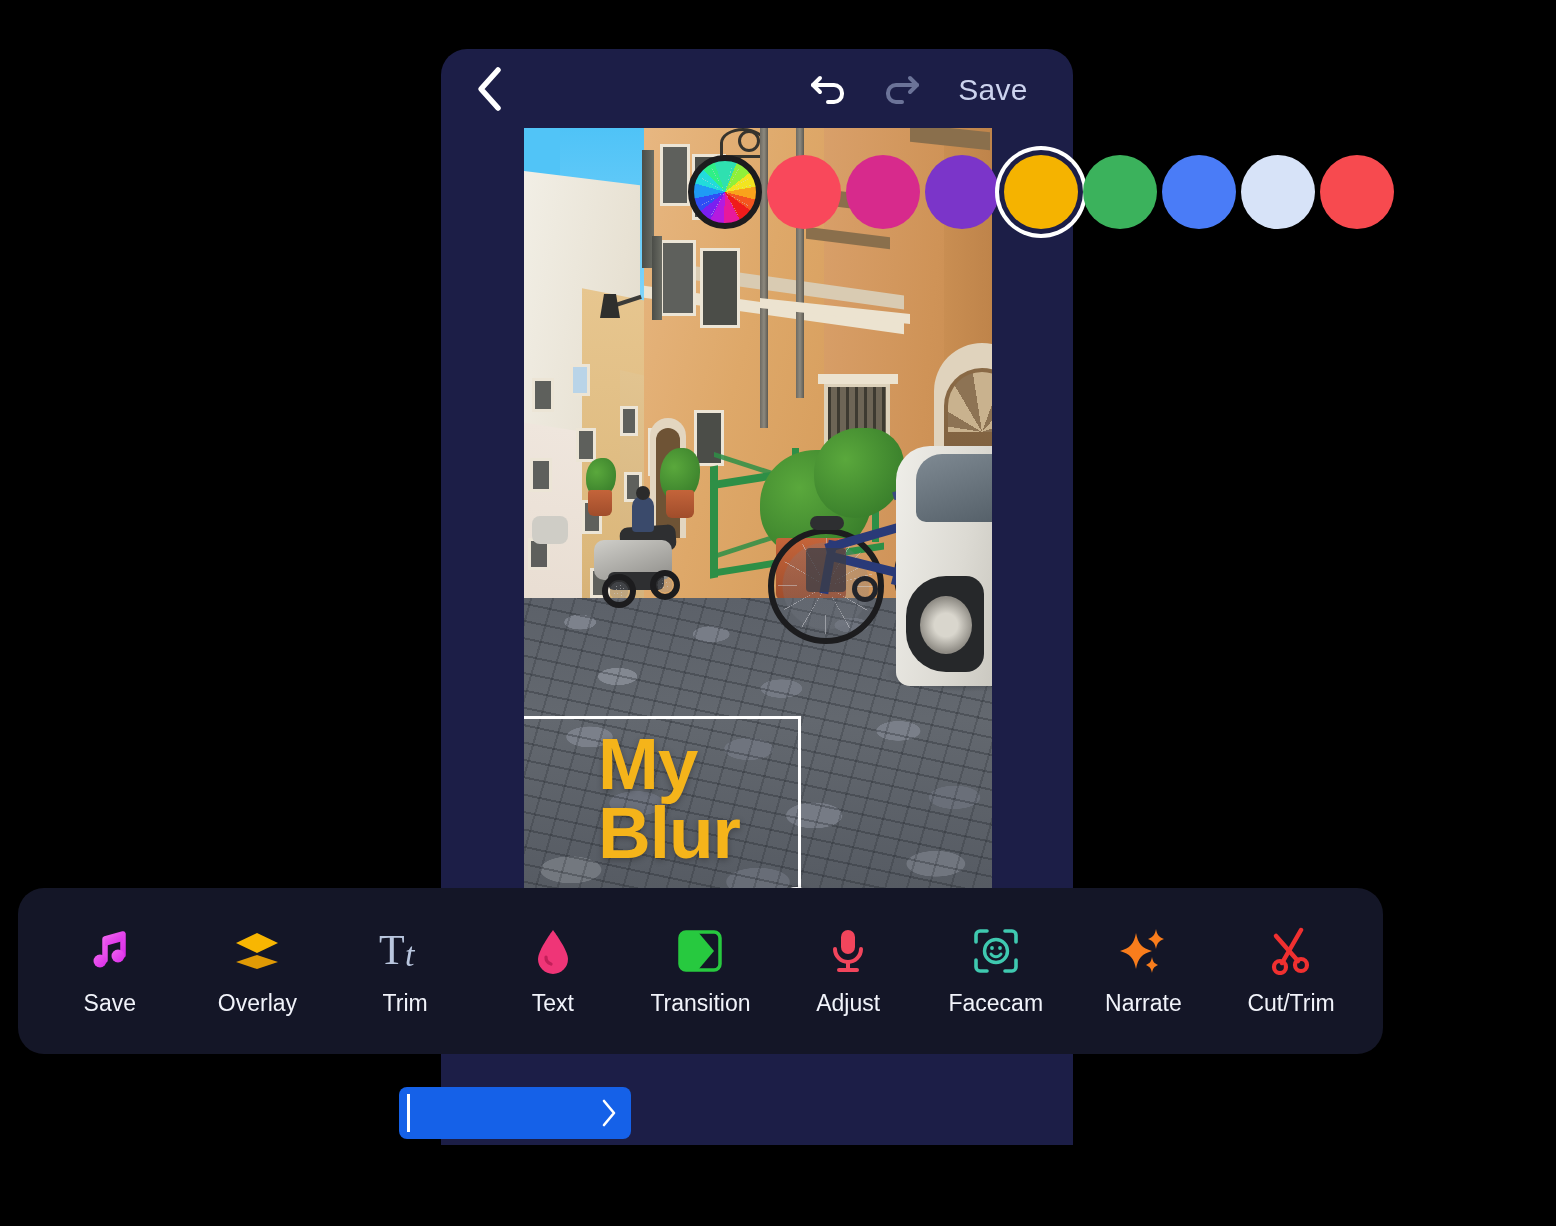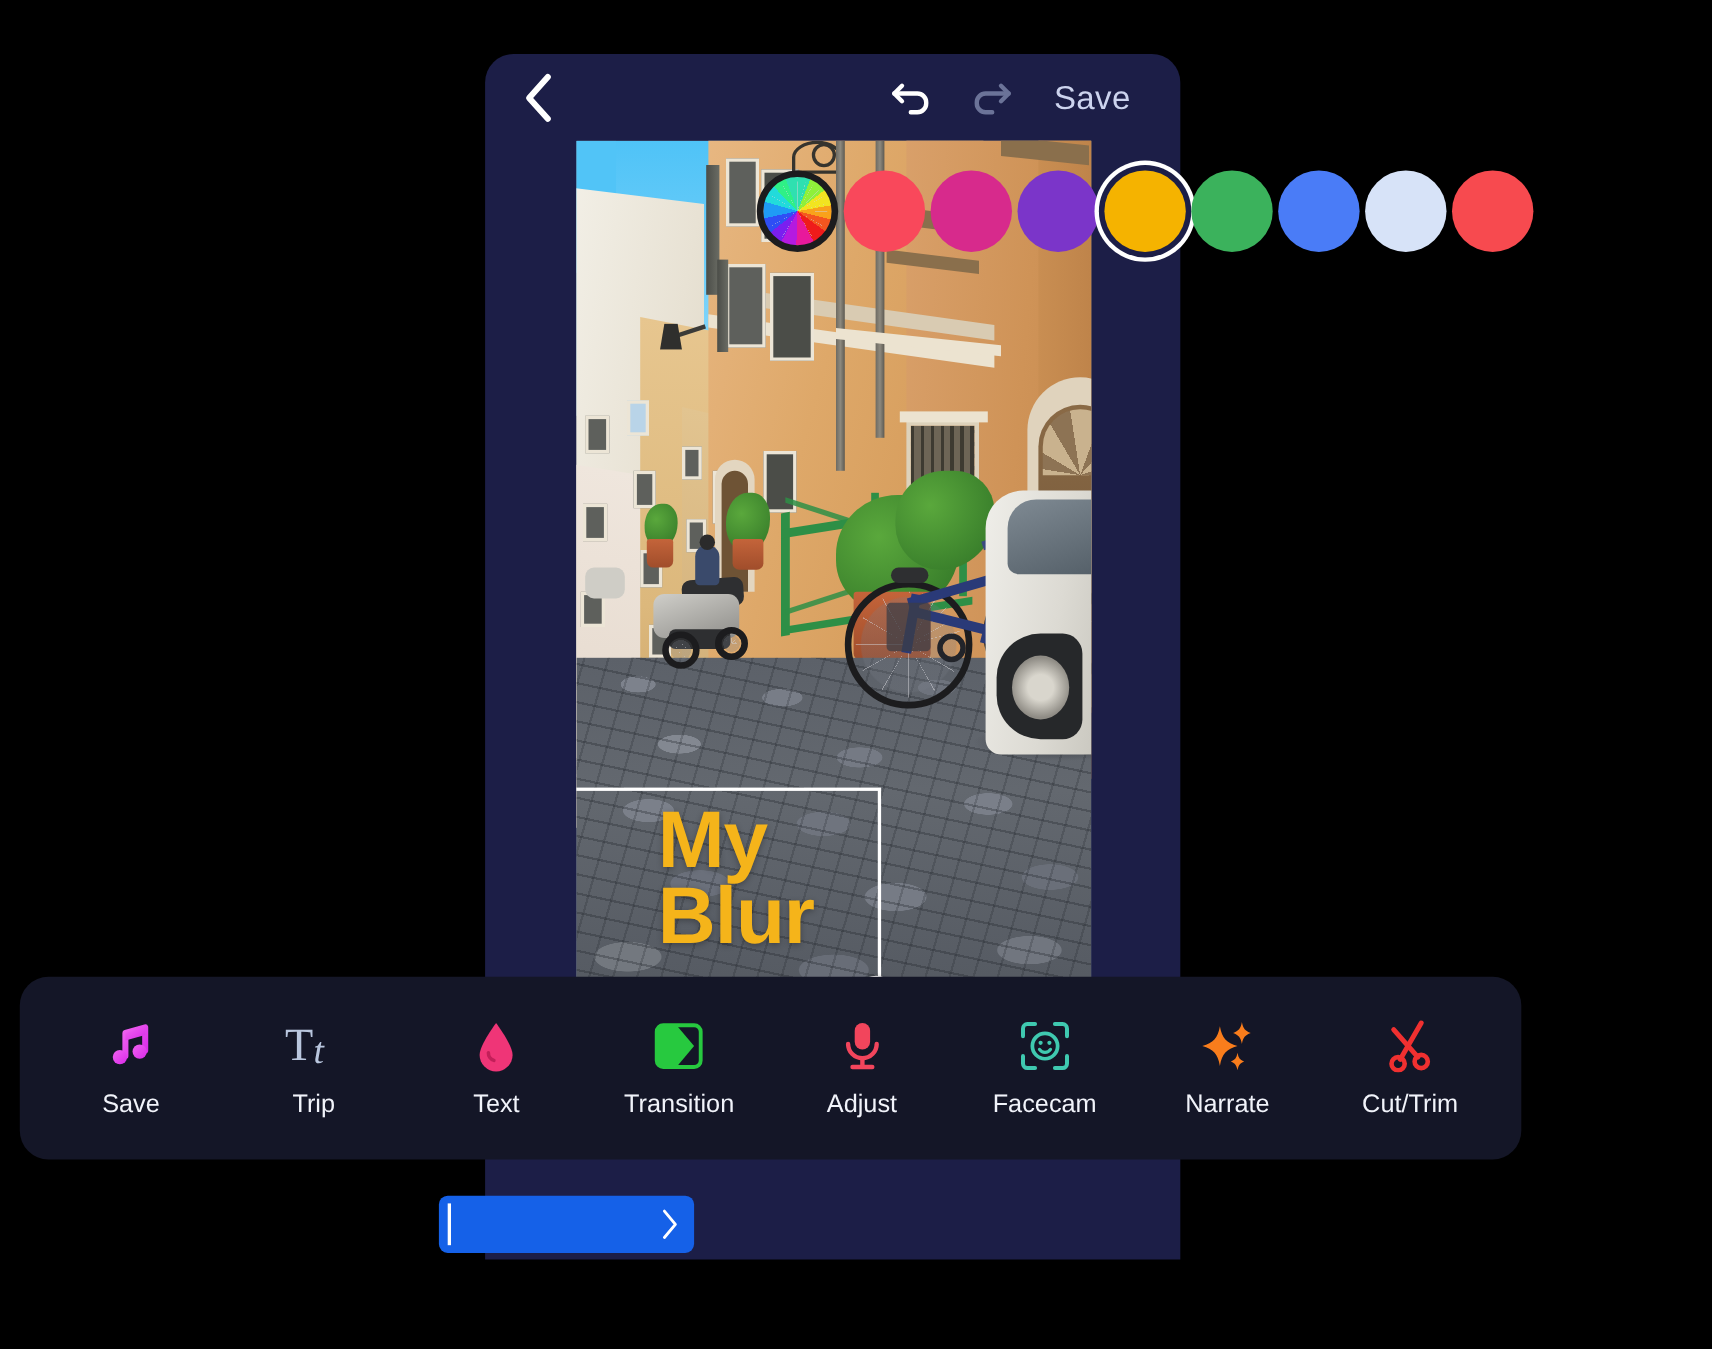--- a/index.html
+++ b/index.html
@@ -372,29 +372,38 @@
             </defs>
           <path d="M18 32 V11 L36 6 V27" fill="none" stroke="url(#gM)" stroke-width="5.5" stroke-linecap="round" stroke-linejoin="round"></path>
           <circle cx="13" cy="33" r="6.5" fill="url(#gM)"></circle>
           <circle cx="31" cy="28" r="6.5" fill="url(#gM)"></circle>
           <path d="M18 11 L36 6 L36 13 L18 18 Z" fill="url(#gM)"></path>
         </svg>
       </div>
       <div class="lbl">Save</div>
     </div>
 
+    <div class="tool">
+      <div class="ic">
+        <svg width="50" height="44" viewBox="0 0 50 44">
+          <path d="M25 26 L4 33 L25 40 L46 33 Z" fill="#e09a05"></path>
+          <path d="M25 4 L4 14 L25 24 L46 14 Z" fill="#f8b602"></path>
+        </svg>
+      </div>
+      <div class="lbl">Overlay</div>
+    </div>
 
     <div class="tool">
       <div class="ic">
         <svg width="52" height="46" viewBox="0 0 52 46">
           <text x="0" y="36" font-family="Liberation Serif, serif" font-size="42" fill="#b9c6de">T</text>
           <text x="26" y="38" font-family="Liberation Serif, serif" font-size="34" font-style="italic" fill="#b9c6de">t</text>
         </svg>
       </div>
-      <div class="lbl">Trip</div>
+      <div class="lbl">Trim</div>
     </div>
 
     <div class="tool">
       <div class="ic">
         <svg width="38" height="48" viewBox="0 0 38 48">
           <path d="M19 3 C19 3 4 23 4 32 a15 15 0 0 0 30 0 C34 23 19 3 19 3 Z" fill="#ef3577"></path>
           <path d="M12 30 a7 7 0 0 0 5 7" fill="none" stroke="#c21f59" stroke-width="3.2" stroke-linecap="round"></path>
         </svg>
       </div>
       <div class="lbl">Text</div>

